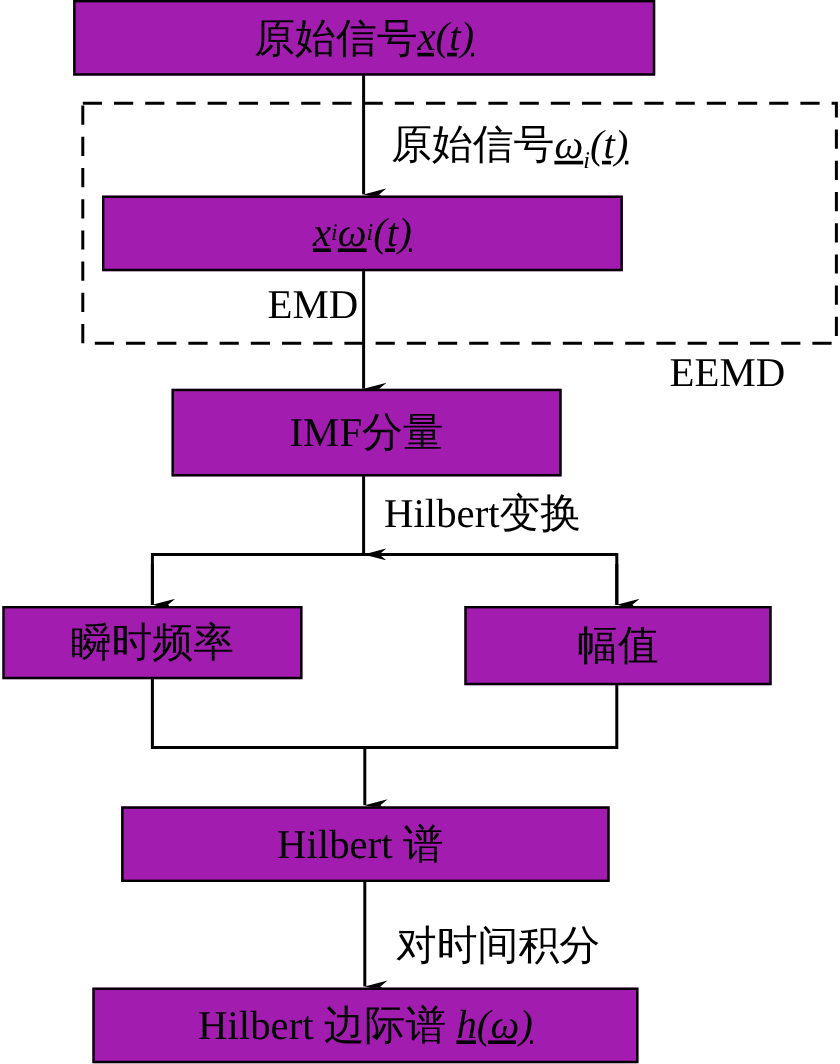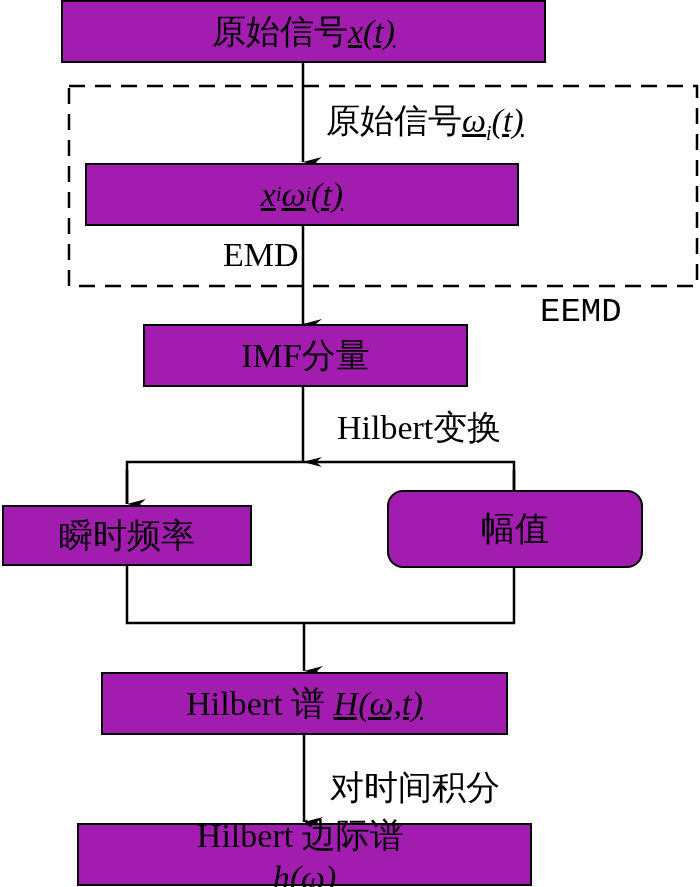--- a/index.html
+++ b/index.html
@@ -42,38 +42,37 @@
 
 <div class="box" style="left:85px;top:163px;width:434px;height:63px;">
   <i>x</i>
     <sub>i</sub>
     <i>ω</i>
     <sub>i</sub>
     <i>(t)</i>
 </div>
 
 <div class="lbl" style="left:187px;top:236px;margin-left:36px;">EMD</div>
-<div class="lbl" style="left:540px;top:293px;font-family:Liberation Mono, monospace;">EEMD</div>
+<div class="lbl" style="left:558px;top:293px;">EEMD</div>
 
-<div class="box" style="left:143px;top:324px;width:325px;height:63px;">
+<div class="box" style="left:143px;top:324px;width:325px;height:73px;">
   <span>IMF分量</span>
 </div>
 
-<div class="lbl" style="left:337px;top:405px;">Hilbert变换</div>
+<div class="lbl" style="left:320px;top:405px;">Hilbert变换</div>
 
 <div class="box" style="left:2px;top:505px;width:250px;height:61px;justify-content:center;">
   <span>瞬时频率</span>
 </div>
-<div class="box" style="left:387px;top:490px;width:256px;height:78px;border-radius:16px;">
+<div class="box" style="left:387px;top:505px;width:256px;height:66px;">
   <span>幅值</span>
 </div>
 
 <div class="box" style="left:101px;top:672px;width:407px;height:63px;">
   <span style="white-space:pre;">Hilbert 谱 </span>
-    <i>H(ω,t)</i>
 </div>
 
 <div class="lbl" style="left:330px;top:765px;">对时间积分</div>
 
-<div class="box" style="left:77px;top:823px;width:455px;height:63px;flex-direction:column;">
+<div class="box" style="left:77px;top:823px;width:455px;height:63px;">
   <span style="white-space:pre;">Hilbert 边际谱 </span>
     <i>h(ω)</i>
 </div>
 
 </body></html>

